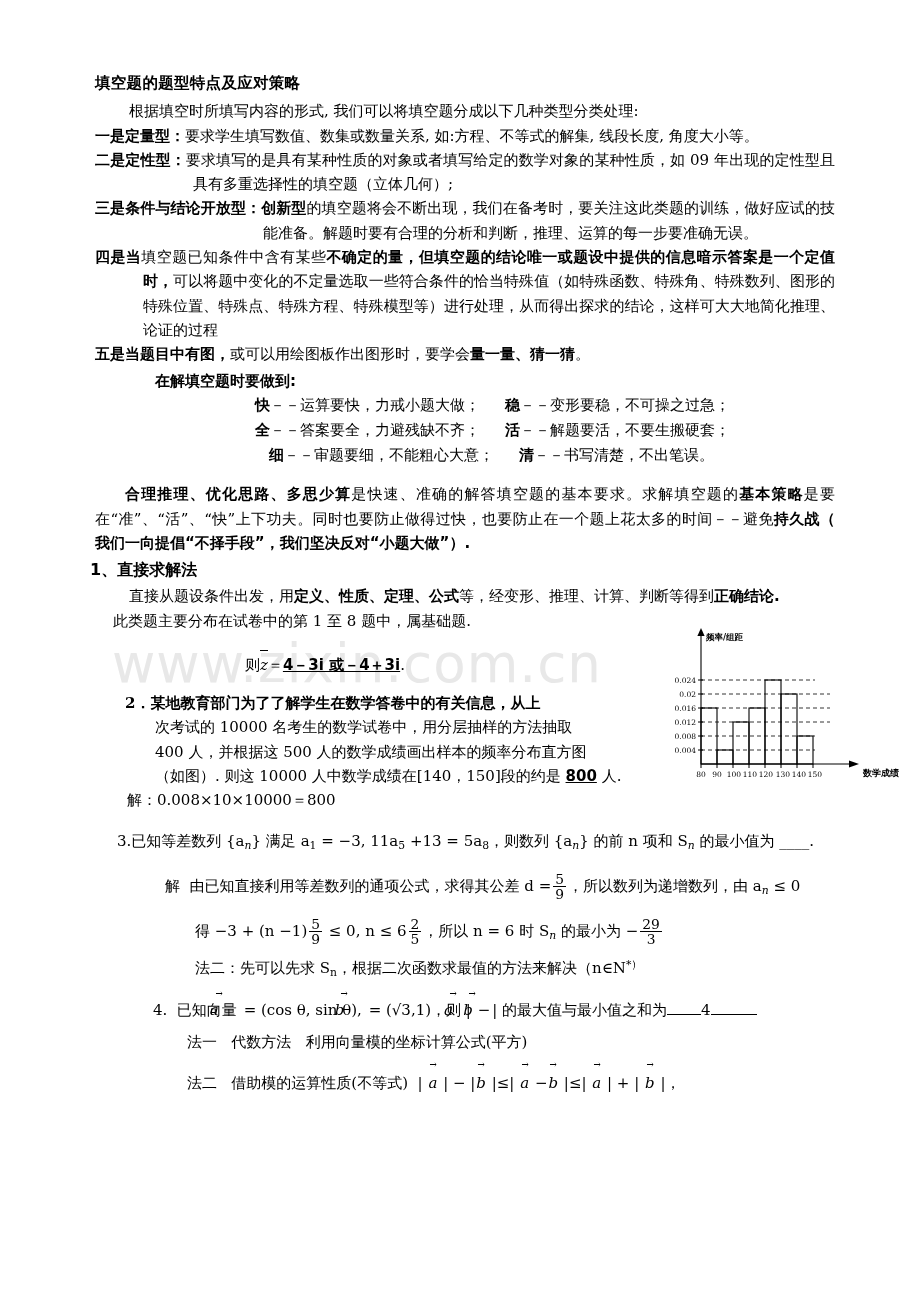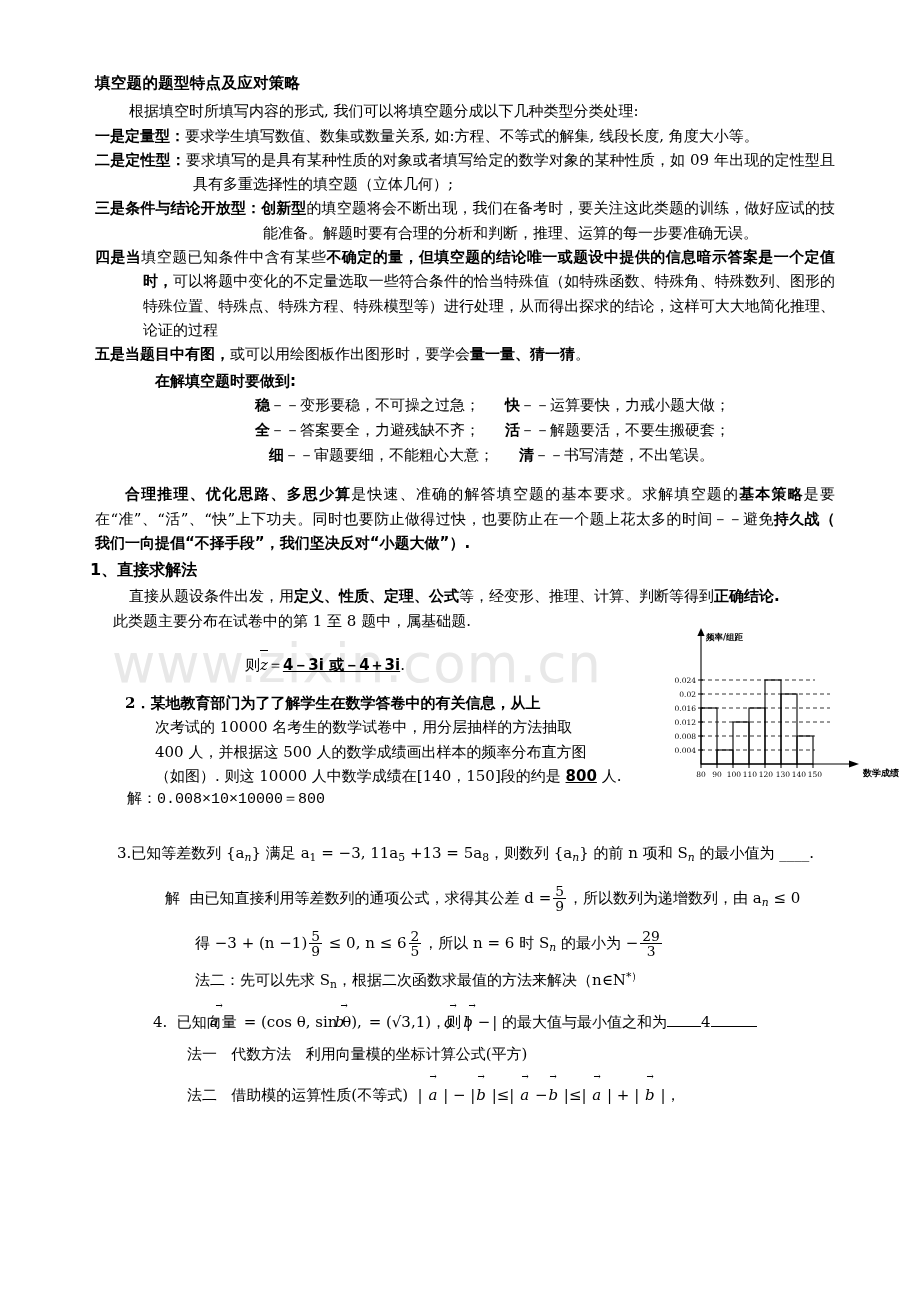--- a/index.html
+++ b/index.html
@@ -162,22 +162,22 @@
     </p>
 
     <p class="hang" style="padding-left:48px;text-indent:-48px;">
       <span class="b">五是当题目中有图，</span><span>或可以用绘图板作出图形时，要学会</span><span class="b">量一量、猜一猜</span><span>。</span>
     </p>
 
     <p class="b" style="margin-left:60px;margin-top:2px;font-size:15px;">在解填空题时要做到:</p>
 
     <div class="mnem">
       <div class="mnem-row">
+        <div class="mnem-col"><span class="b">快</span><span>－－运算要快，力戒小题大做；</span></div>
         <div class="mnem-col r"><span class="b">稳</span><span>－－变形要稳，不可操之过急；</span></div>
-        <div class="mnem-col"><span class="b">快</span><span>－－运算要快，力戒小题大做；</span></div>
       </div>
       <div class="mnem-row">
         <div class="mnem-col"><span class="b">全</span><span>－－答案要全，力避残缺不齐；</span></div>
         <div class="mnem-col r"><span class="b">活</span><span>－－解题要活，不要生搬硬套；</span></div>
       </div>
       <div class="mnem-row">
         <div class="mnem-col" style="padding-left:14px;"><span class="b">细</span><span>－－审题要细，不能粗心大意；</span></div>
         <div class="mnem-col r"><span class="b">清</span><span>－－书写清楚，不出笔误。</span></div>
       </div>
     </div>
@@ -201,24 +201,24 @@
 
     <div class="prob" style="margin-top:14px;width:540px;">
       <p style="padding-left:60px;text-indent:-30px;font-weight:bold;">
         <span>2．</span><span>某地教育部门为了了解学生在数学答卷中的有关信息，从上</span>
       </p>
       <p style="padding-left:60px;">次考试的 10000 名考生的数学试卷中，用分层抽样的方法抽取</p>
       <p style="padding-left:60px;">400 人，并根据这 500 人的数学成绩画出样本的频率分布直方图</p>
       <p style="padding-left:60px;">
         <span>（如图）. 则这 10000 人中数学成绩在[140，150]段的约是</span> <span class="b u">800</span>&nbsp;<span>人.</span>
       </p>
-      <p style="padding-left:32px;font-family:Liberation Mono, monospace;">解：0.008×10×10000＝800</p>
-    </div>
-
-    <div class="prob" style="margin-top:28px;width:740px;">
+      <p style="padding-left:32px;">解：0.008×10×10000＝800</p>
+    </div>
+
+    <div class="prob" style="margin-top:16px;width:740px;">
       <p class="math" style="padding-left:42px;text-indent:-20px;">
         <span>3.</span><span>已知等差数列 {a</span><span class="sub it">n</span><span>} 满足 a</span><span class="sub">1</span><span> = −3, 11a</span><span class="sub">5</span><span> +13 = 5a</span><span class="sub">8</span><span>，则数列 {a</span><span class="sub it">n</span><span>} 的前 n 项和 S</span><span class="sub it">n</span><span> 的最小值为</span>&nbsp;<span>____</span><span>.</span>
       </p>
 
       <p class="math" style="padding-left:70px;margin-top:16px;line-height:2.2;">
         <span>解</span>&nbsp;&nbsp;<span>由已知直接利用等差数列的通项公式，求得其公差 d =</span><span class="frac"><span class="num">5</span><span class="den">9</span></span><span>，所以数列为递增数列，由 a</span><span class="sub it">n</span><span> ≤ 0</span>
       </p>
 
       <p class="math" style="padding-left:100px;margin-top:12px;line-height:2.2;">
         <span>得 −3 + (n −1)</span><span class="frac"><span class="num">5</span><span class="den">9</span></span><span> ≤ 0, n ≤ 6</span><span class="frac"><span class="num">2</span><span class="den">5</span></span><span>，所以 n = 6 时 S</span><span class="sub it">n</span><span> 的最小为 −</span><span class="frac"><span class="num">29</span><span class="den">3</span></span>

